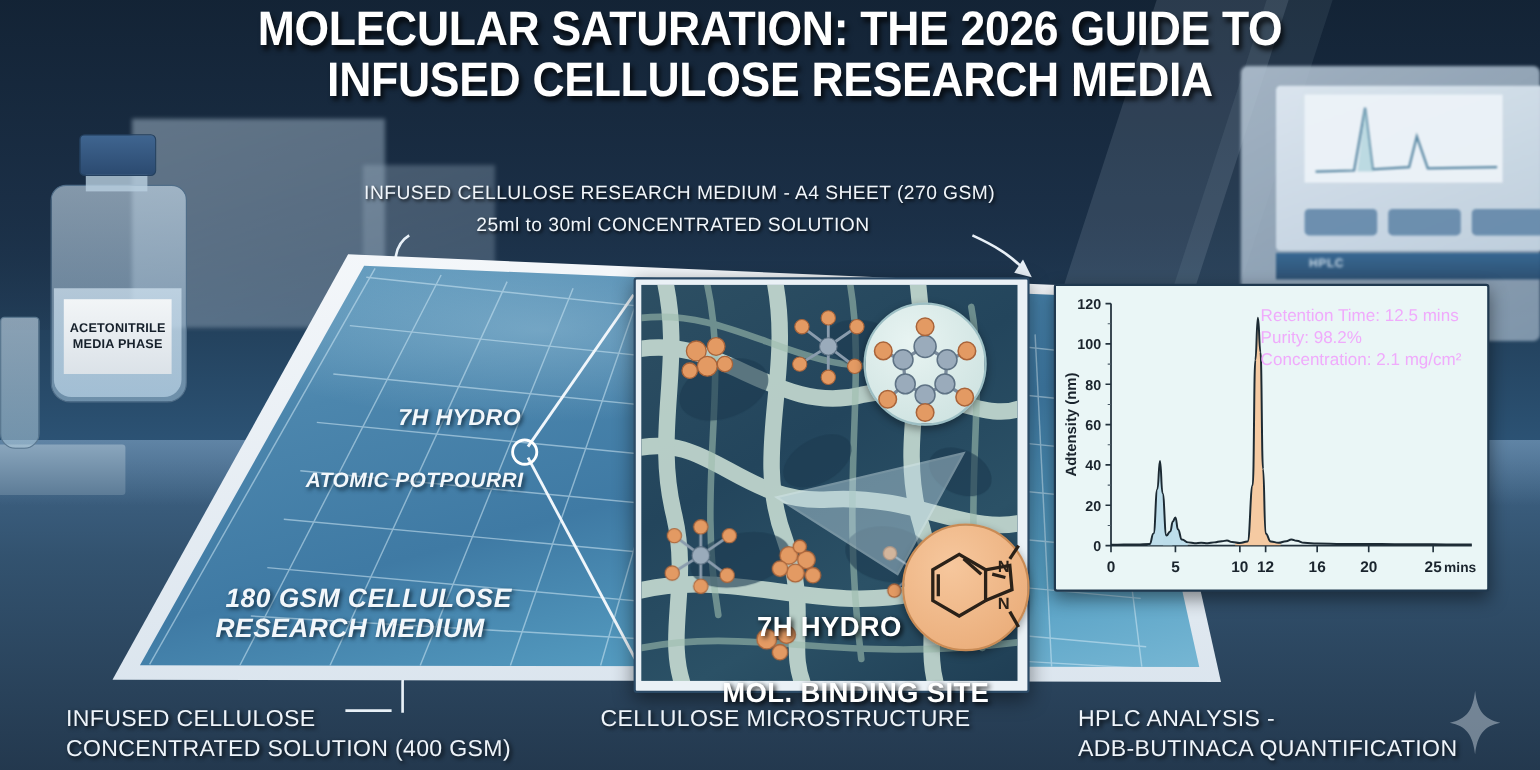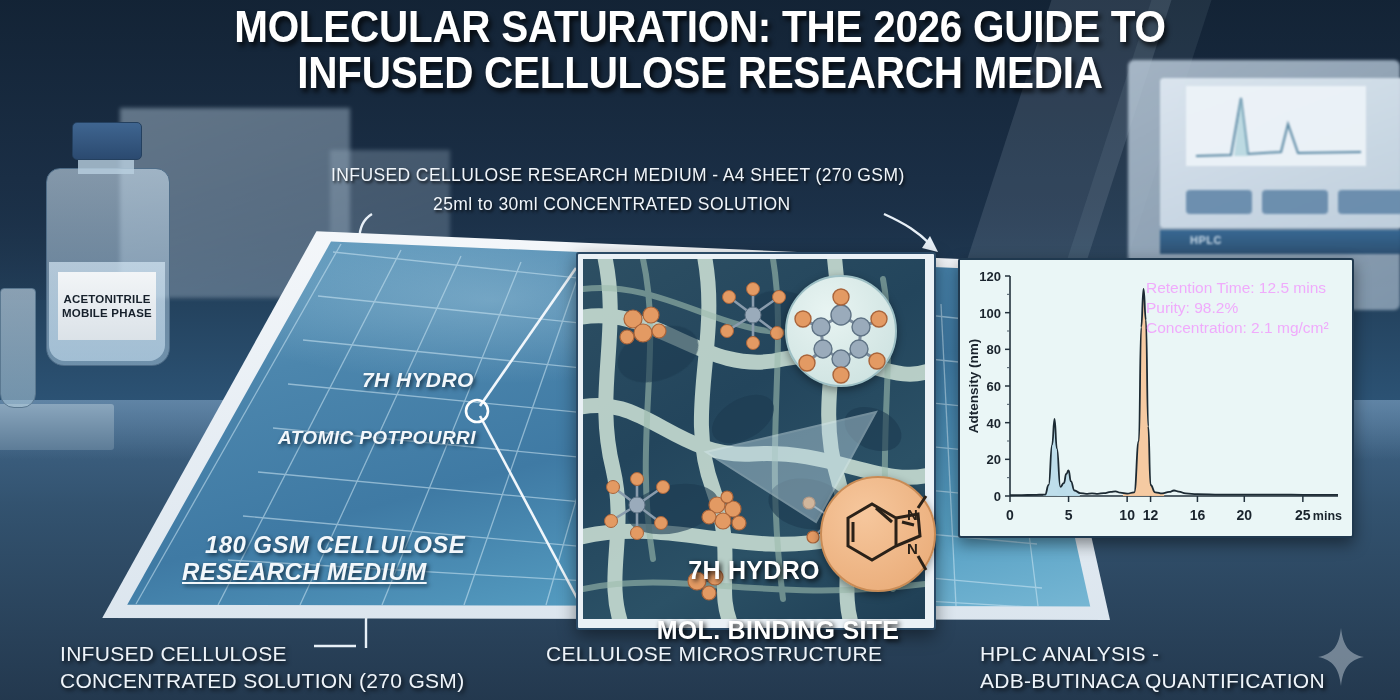--- a/index.html
+++ b/index.html
@@ -130,21 +130,21 @@
   <div class="mon-txt" style="left:1190px;top:234px;font-weight:700;">HPLC</div>
 
   <div class="tube-stand"></div>
   <div class="tube"></div>
   <div class="bottle-body"></div>
   <div class="bottle-liq"></div>
   <div class="bottle-neck"></div>
   <div class="bottle-cap"></div>
   <div class="bottle-label">
     <span>ACETONITRILE</span>
-    <span>MOBILE PHASE</span>
+    <span>MEDIA PHASE</span>
   </div>
 
   <div class="title">
     <div>MOLECULAR SATURATION: THE 2026 GUIDE TO</div>
     <div>INFUSED CELLULOSE RESEARCH MEDIA</div>
   </div>
 
   <div class="callout" style="left:331px;top:165px;">INFUSED CELLULOSE RESEARCH MEDIUM - A4 SHEET (270 GSM)</div>
   <div class="callout" style="left:433px;top:194px;">25ml to 30ml CONCENTRATED SOLUTION</div>
 
@@ -184,21 +184,21 @@
         <line x1="147" y1="288" x2="946" y2="360"></line>
         <line x1="132" y1="332" x2="951" y2="380"></line>
       </g>
     </svg>
   </div>
   <div class="sheet-sheen"></div>
 
   <div class="sheet-text" style="left:362px;top:368px;font-size:21px;">7H HYDRO</div>
   <div class="sheet-text" style="left:278px;top:427px;font-size:19px;">ATOMIC POTPOURRI</div>
   <div class="sheet-text" style="left:205px;top:531px;font-size:24px;">180 GSM CELLULOSE</div>
-  <div class="sheet-text" style="left:182px;top:558px;font-size:24px;text-decoration:underline;">RESEARCH  MEDIUM</div>
+  <div class="sheet-text" style="left:196px;top:558px;font-size:24px;">RESEARCH  MEDIUM</div>
 
   <svg style="position:absolute;left:0;top:0;" width="1400" height="700">
     <path d="M480,406 L576,268" fill="none" stroke="#f0f6fb" stroke-width="2.6"></path>
     <path d="M480,416 L578,600" fill="none" stroke="#f0f6fb" stroke-width="2.6"></path>
     <circle cx="477" cy="411" r="11" fill="none" stroke="#ffffff" stroke-width="2.6"></circle>
   </svg>
 
   <div class="micro-frame"></div>
   <div class="micro">
     <svg width="342" height="360" viewBox="0 0 342 360">
@@ -427,21 +427,21 @@
       </g>
   </svg>
   <div class="chart-annot">
     <div>Retention Time: 12.5 mins</div>
     <div>Purity: 98.2%</div>
     <div>Concentration: 2.1 mg/cm²</div>
   </div>
 
   <div class="cap" style="left:60px;top:640px;width:480px;">
     <div>INFUSED CELLULOSE</div>
-    <div>CONCENTRATED SOLUTION  (270 GSM)</div>
+    <div>CONCENTRATED SOLUTION  (400 GSM)</div>
   </div>
   <div class="cap" style="left:546px;top:640px;width:420px;">
     <div>CELLULOSE MICROSTRUCTURE</div>
   </div>
   <div class="cap" style="left:980px;top:640px;width:420px;">
     <div>HPLC ANALYSIS -</div>
     <div>ADB-BUTINACA QUANTIFICATION</div>
   </div>
 
   <svg class="sparkle" viewBox="0 0 46 58">

